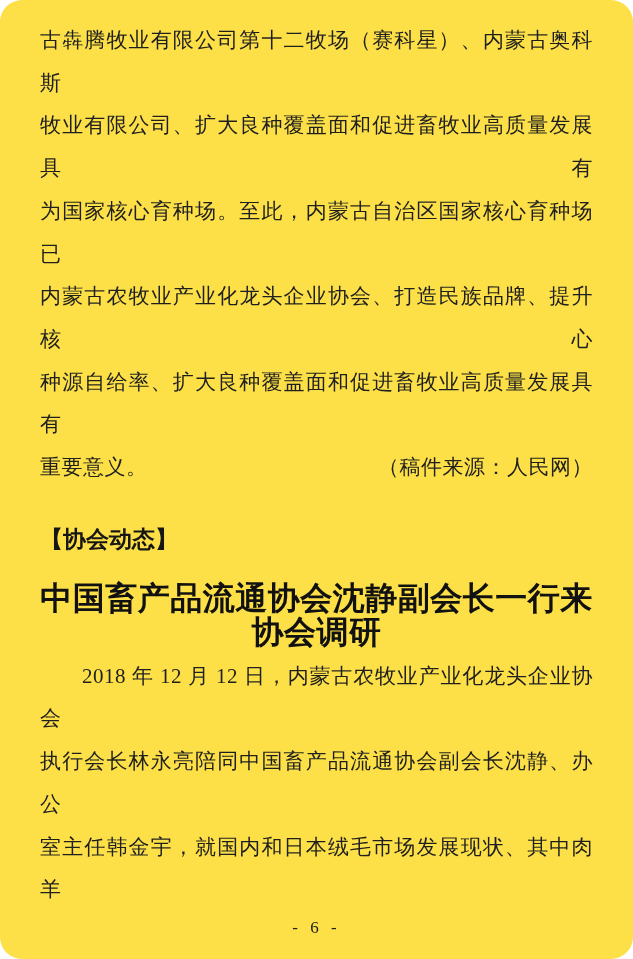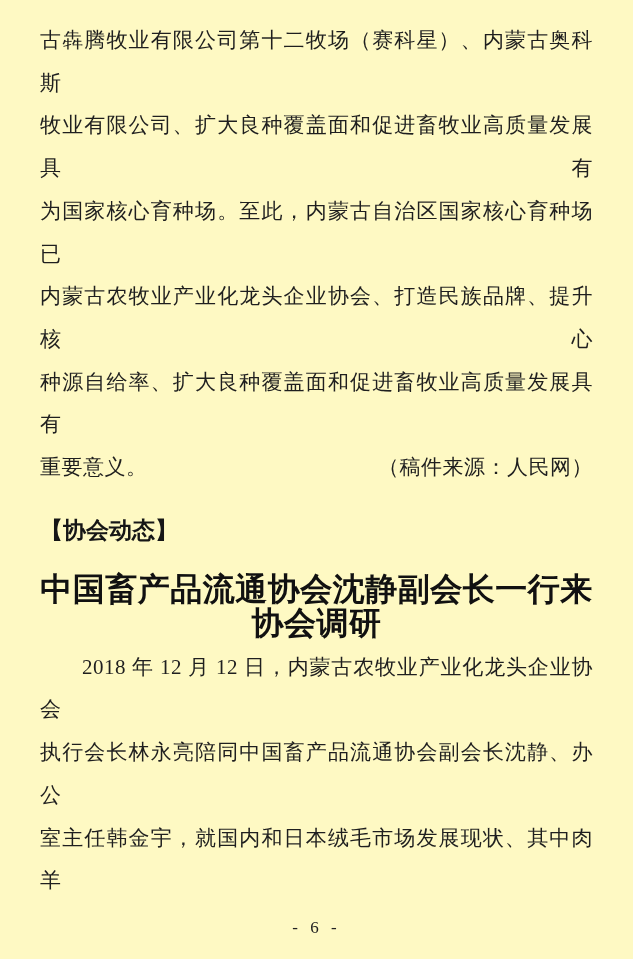--- a/index.html
+++ b/index.html
@@ -5,24 +5,25 @@
   * { margin: 0; padding: 0; box-sizing: border-box; }
 
   html, body {
     background: #ffffff;
   }
 
   .page {
     position: relative;
     width: 633px;
     height: 959px;
-    background: #fef9c3;
+    background: #fde047;
     overflow: hidden;
     font-family: "Liberation Serif", "DejaVu Serif", serif;
     color: #1f1f1f;
+    border-radius: 22px;
   }
 
   .content {
     position: absolute;
     left: 40px;
     right: 40px;
     top: 19px;
   }
 
   .body-line {
@@ -37,21 +38,21 @@
   .split-line {
     display: flex;
     justify-content: space-between;
     align-items: center;
     font-size: 21px;
     line-height: 42.7px;
     letter-spacing: 0.5px;
   }
 
   .section-heading {
-    margin-top: 25px;
+    margin-top: 34px;
     font-family: "Liberation Sans", "DejaVu Sans", sans-serif;
     font-weight: bold;
     font-size: 23px;
     line-height: 32px;
     color: #161616;
     text-align: left;
     text-align-last: left;
   }
 
   .article-title {

